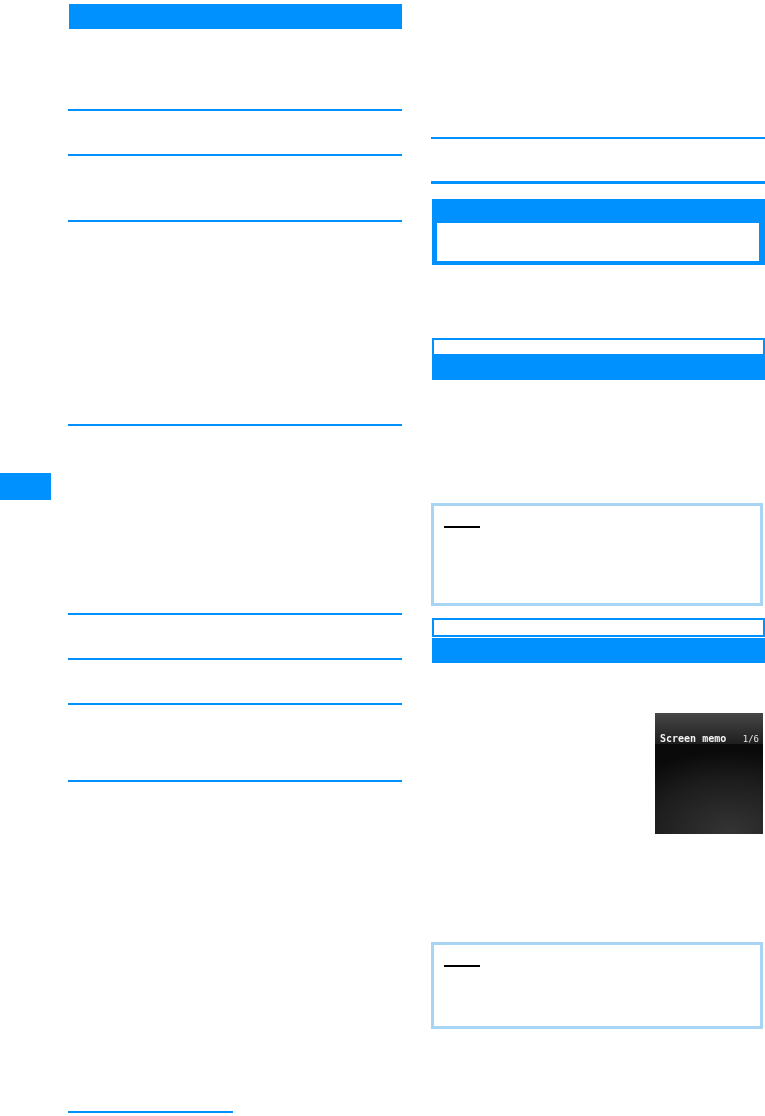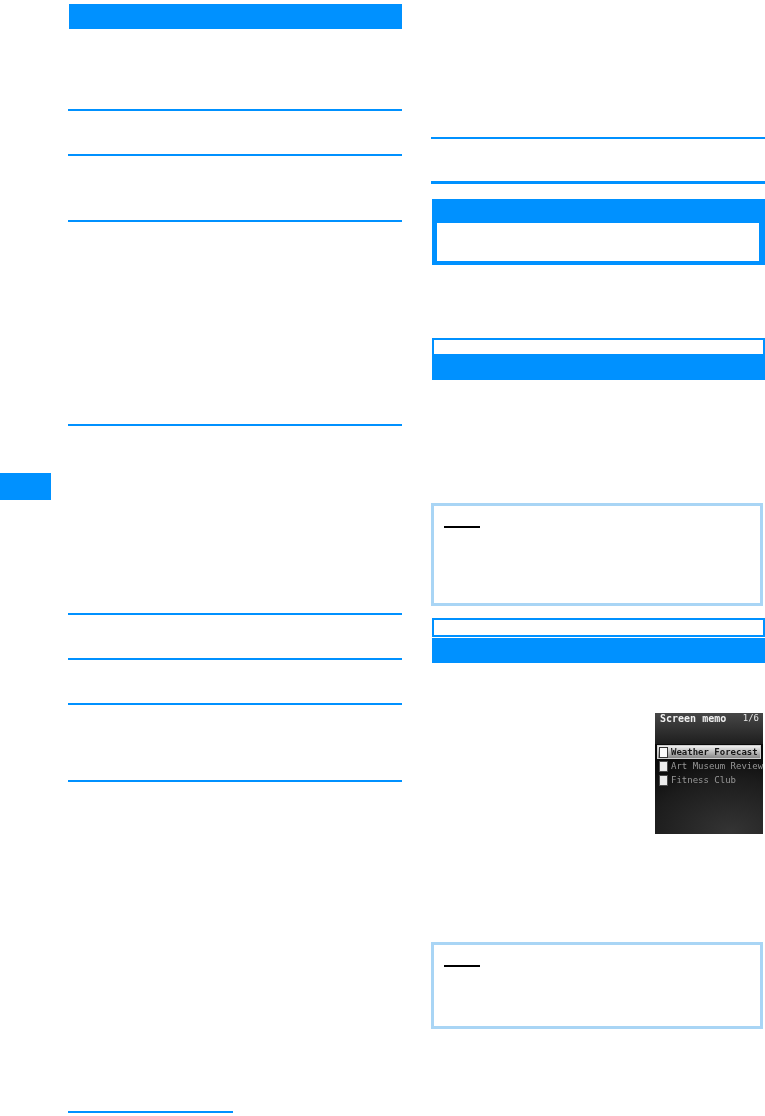--- a/index.html
+++ b/index.html
@@ -52,22 +52,22 @@
   .note-underline{position:absolute;left:10px;top:20px;width:36px;height:2px;background:#000000;}
 
   
   .phone{
     left:655px;top:713px;width:108px;height:121px;
     background:radial-gradient(ellipse 150px 95px at 70% 98%, #343434 0%, #1c1c1c 55%, #0a0a0a 85%), #0a0a0a;
     font-family:"DejaVu Sans Mono","Liberation Mono",monospace;
     overflow:hidden;
   }
   .phone-titlebar{
-    display:flex;justify-content:space-between;align-items:flex-start;
-    height:15px;padding:0 4px 16px 5px;
+    display:flex;justify-content:space-between;align-items:flex-end;
+    height:31px;padding:0 4px 0 5px;
     background:linear-gradient(#474747,#1e1e1e);
   }
   .phone-title{color:#f2f2f2;font-size:10px;font-weight:bold;letter-spacing:0px;}
   .phone-pager{color:#e5e5e5;font-size:9px;}
   .memo-list{padding:2px 3px 0 3px;}
   .memo-row{
     display:flex;align-items:center;
     height:12px;margin-bottom:2px;
     color:#969696;font-size:9px;white-space:nowrap;
   }
@@ -113,31 +113,17 @@
 </div>
 
 <div class="abs label-box lb-b"></div>
 <div class="abs title-bar tb-b"></div>
 
 <div class="abs phone">
   <div class="phone-titlebar">
     <span class="phone-title">Screen memo</span>
     <span class="phone-pager">1/6</span>
   </div>
-  <div class="memo-list">
-    <div class="memo-row selected">
-      <span class="doc-icon"></span>
-      <span>Weather Forecast</span>
-    </div>
-    <div class="memo-row">
-      <span class="doc-icon"></span>
-      <span>Art Museum Review</span>
-    </div>
-    <div class="memo-row">
-      <span class="doc-icon"></span>
-      <span>Fitness Club</span>
-    </div>
-  </div>
 </div>
 
 <div class="abs note-box nb-2">
   <div class="note-underline"></div>
 </div>
 
 </body></html>

